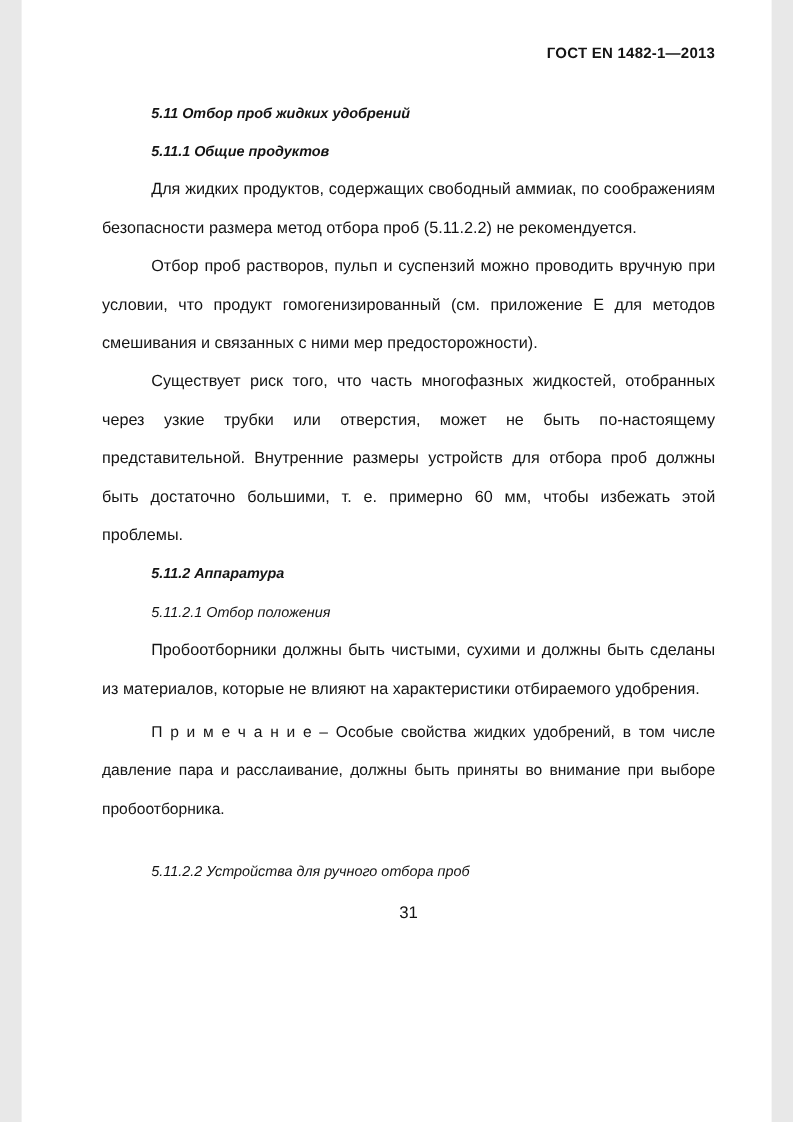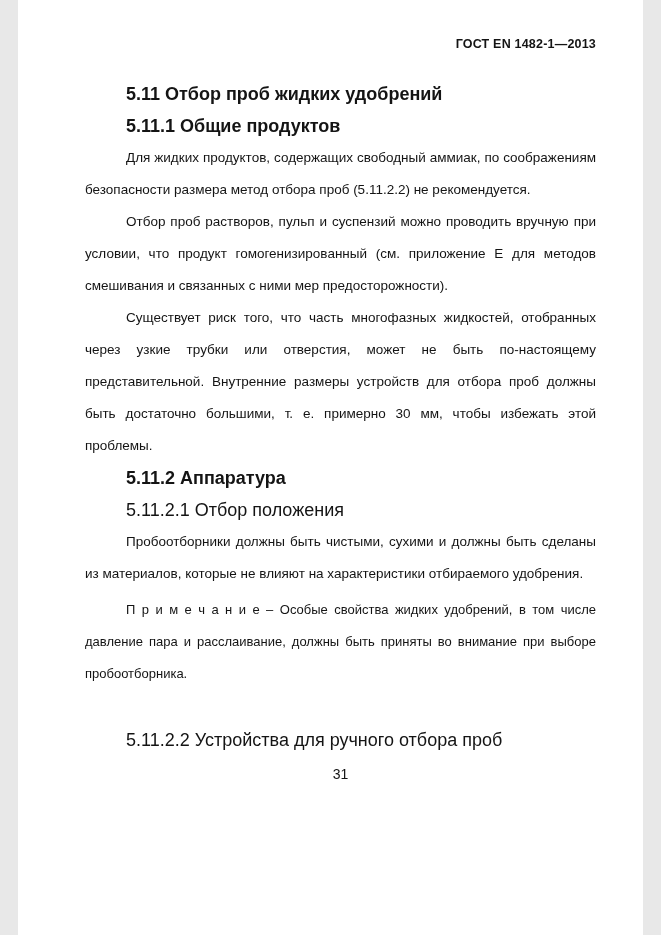--- a/index.html
+++ b/index.html
@@ -33,36 +33,37 @@
   }
   .para {
     font-size: 13.5px;
     line-height: 32px;
     text-align: justify;
     margin: 0;
   }
   .para.indent { text-indent: 41px; }
   .para.continuation { text-indent: 0; margin-top: 22px; }
   .heading {
-    font-size: 18px;
+    font-size: 12px;
     line-height: 32px;
     margin: 0;
     text-indent: 41px;
     text-align: left;
+    font-style: italic;
   }
   .heading.bold { font-weight: bold; }
   .gap-before-section { margin-top: 26px; }
   .note {
     font-size: 13px;
     line-height: 32px;
     text-align: justify;
     text-indent: 41px;
     margin-top: 4px;
   }
-  .gap-before-last { margin-top: 34px; }
+  .gap-before-last { margin-top: 20px; }
   .page-number {
     text-align: center;
     font-size: 14px;
     line-height: 32px;
     margin-top: 2px;
   }
 </style>
 </head>
 <body>
 
@@ -73,21 +74,21 @@
 
 
     <p class="heading bold gap-before-section">5.11 Отбор проб жидких удобрений</p>
 
     <p class="heading bold">5.11.1 Общие продуктов</p>
 
     <p class="para indent">Для жидких продуктов, содержащих свободный аммиак, по соображениям безопасности размера метод отбора проб (5.11.2.2) не рекомендуется.</p>
 
     <p class="para indent">Отбор проб растворов, пульп и суспензий можно проводить вручную при условии, что продукт гомогенизированный (см. приложение Е для методов смешивания и связанных с ними мер предосторожности).</p>
 
-    <p class="para indent">Существует риск того, что часть многофазных жидкостей, отобранных через узкие трубки или отверстия, может не быть по-настоящему представительной. Внутренние размеры устройств для отбора проб должны быть достаточно большими, т. е. примерно 30 мм, чтобы избежать этой проблемы.</p>
+    <p class="para indent">Существует риск того, что часть многофазных жидкостей, отобранных через узкие трубки или отверстия, может не быть по-настоящему представительной. Внутренние размеры устройств для отбора проб должны быть достаточно большими, т. е. примерно 60 мм, чтобы избежать этой проблемы.</p>
 
     <p class="heading bold">5.11.2 Аппаратура</p>
 
     <p class="heading">5.11.2.1 Отбор положения</p>
 
     <p class="para indent">Пробоотборники должны быть чистыми, сухими и должны быть сделаны из материалов, которые не влияют на характеристики отбираемого удобрения.</p>
 
     <p class="note">П р и м е ч а н и е  – Особые свойства жидких удобрений, в том числе давление пара и расслаивание, должны быть приняты во внимание при выборе пробоотборника.</p>
 
     <p class="heading gap-before-last">5.11.2.2 Устройства для ручного отбора проб</p>

